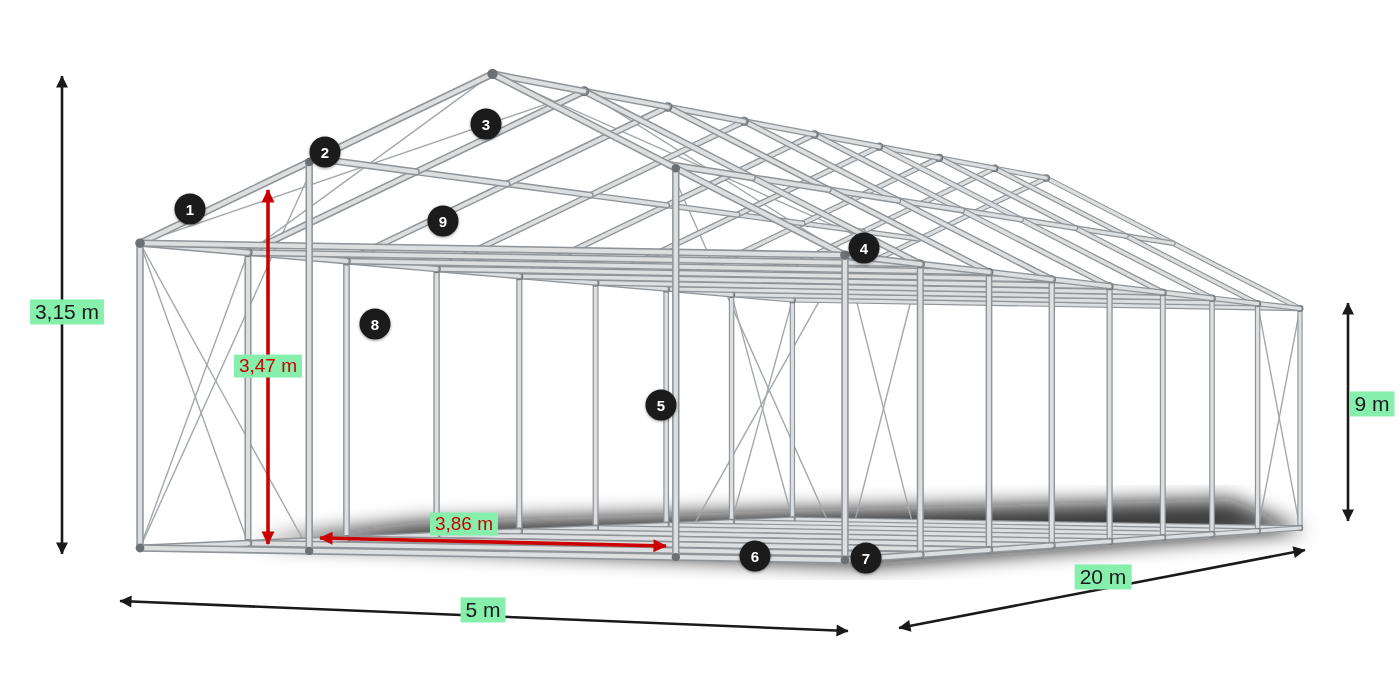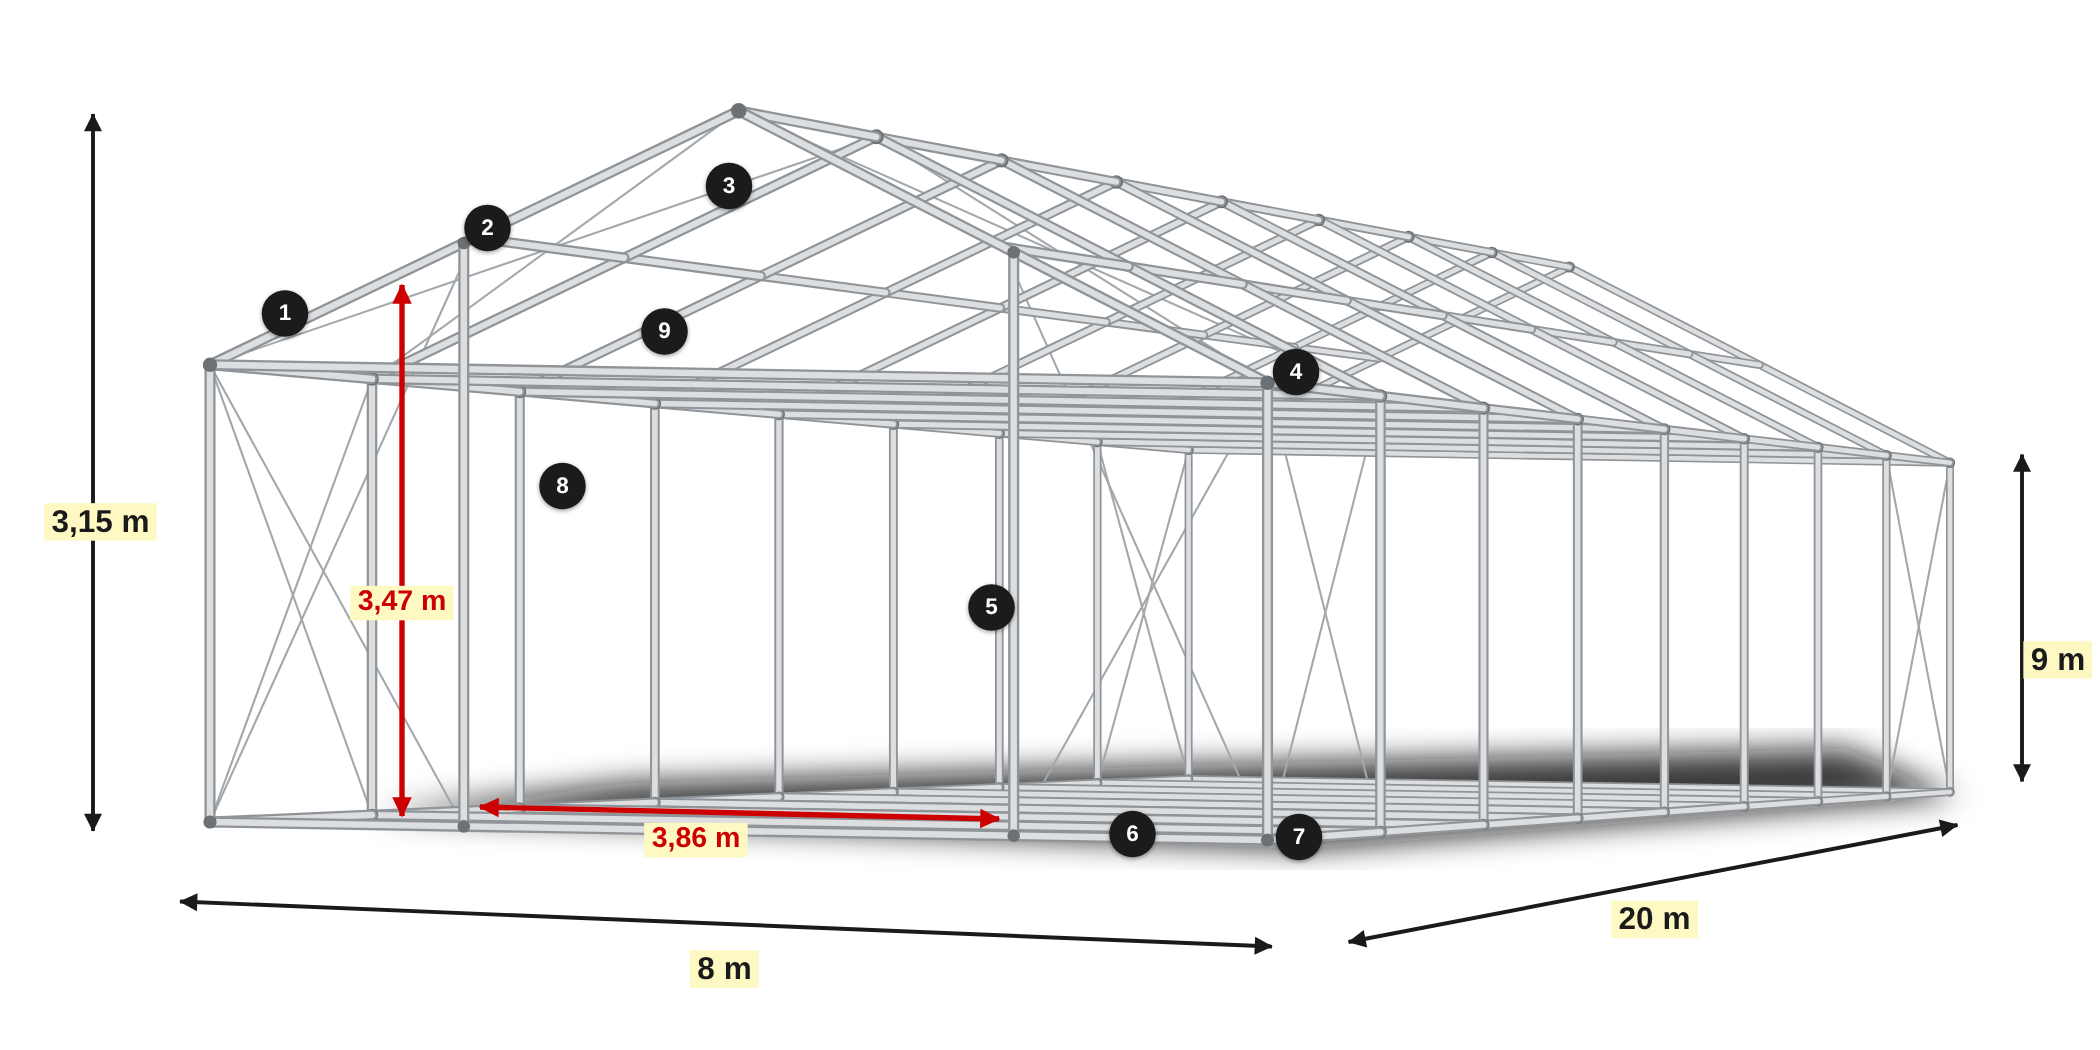--- a/index.html
+++ b/index.html
@@ -6,22 +6,22 @@
   html,body{margin:0;padding:0;background:#fff;}
   .stage{
     position:relative;width:1400px;height:700px;background:#fff;
     font-family:"Liberation Sans",sans-serif;overflow:hidden;
   }
   .stage svg{position:absolute;left:0;top:0;}
   .dimB{stroke:var(--dim-color,#1a1a1a);stroke-width:2.6;fill:none;}
   .dimR{stroke:var(--accent,#cc0000);stroke-width:3.6;fill:none;}
   .dim-label{
     position:absolute;transform:translate(-50%,-50%);
-    font-weight:bold;font-size:21px;color:var(--dim-color,#1a1a1a);
-    background:#fef9c3;padding:1px 5px;white-space:nowrap;line-height:1.1;margin-top:36px;
+    font-weight:normal;font-size:21px;color:var(--dim-color,#1a1a1a);
+    background:#86efac;padding:1px 5px;white-space:nowrap;line-height:1.1;
   }
   .dim-label.red{color:var(--accent,#cc0000);font-size:19px;}
   .badge{
     position:absolute;width:31px;height:31px;border-radius:50%;
     background:var(--badge-bg,#1b1b1b);color:var(--badge-text,#fff);
     display:flex;align-items:center;justify-content:center;
     font-size:15px;font-weight:bold;transform:translate(-50%,-50%);
     box-shadow:0 1px 3px rgba(0,0,0,.4);cursor:pointer;z-index:5;
   }
 </style>
@@ -353,18 +353,18 @@
   <div class="badge" style="left:325px;top:152px">2</div>
   <div class="badge" style="left:486px;top:124px">3</div>
   <div class="badge" style="left:864px;top:248px">4</div>
   <div class="badge" style="left:661px;top:405px">5</div>
   <div class="badge" style="left:755px;top:556px">6</div>
   <div class="badge" style="left:866px;top:558px">7</div>
   <div class="badge" style="left:375px;top:324px">8</div>
   <div class="badge" style="left:443px;top:221px">9</div>
 
   <div class="dim-label" style="left:67px;top:312px">3,15 m</div>
-  <div class="dim-label" style="left:483px;top:610px">8 m</div>
+  <div class="dim-label" style="left:483px;top:610px">5 m</div>
   <div class="dim-label" style="left:1103px;top:577px">20 m</div>
   <div class="dim-label" style="left:1372px;top:404px">9 m</div>
   <div class="dim-label red" style="left:268px;top:366px">3,47 m</div>
   <div class="dim-label red" style="left:464px;top:524px">3,86 m</div>
 </div>
 
 </body></html>

